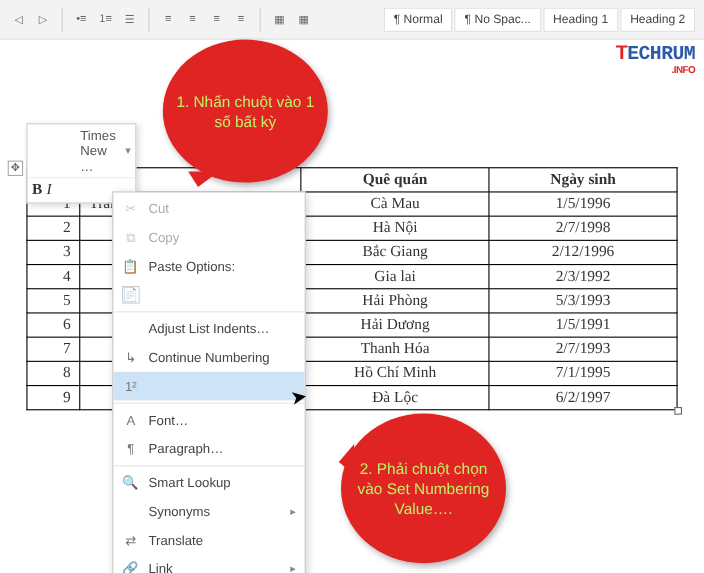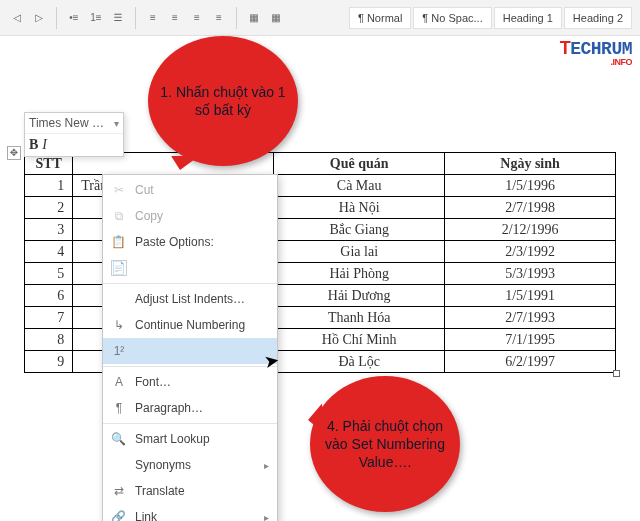--- a/index.html
+++ b/index.html
@@ -76,21 +76,21 @@
     background: #fff;
     border: 1px solid #ccc;
     box-shadow: 2px 2px 6px rgba(0,0,0,0.15);
     z-index: 10;
   }
   .mini-toolbar .row {
     display:flex; align-items:center; padding:3px 4px; gap:4px;
   }
   .mini-toolbar .font-select {
     flex:1; font-size:12px; color:#555;
-    border:none; background:transparent;
+    border:none; background:transparent;margin-left:44px;
   }
   .mini-toolbar .chev { color:#888; font-size:10px;}
   .mini-toolbar .bold { font-weight:bold; font-family:"Times New Roman",serif; font-size:14px;}
   .mini-toolbar .italic { font-style:italic; font-family:"Times New Roman",serif; font-size:14px;}
   .mini-toolbar .sep-h { height:1px; background:#eee;}
 
   
   .doc-area {
     position: absolute;
     left: 24px;
@@ -156,21 +156,21 @@
     color: #777;
   }
   .cm-item.disabled .icon { color: #ccc;}
   .cm-item .chev-r { margin-left:auto; color:#888; font-size:10px;}
   .cm-sep { height:1px; background:#e4e4e4; margin: 2px 0;}
 
   
   .bubble {
     position: absolute;
     background: #e02424;
-    color: #0f172a;
+    color: #bef264;
     border-radius: 50%;
     text-align: center;
     display: flex;
     align-items: center;
     justify-content: flex-end;
     font-size: 14px;
     line-height: 1.3;
     padding: 10px;
     box-shadow: 2px 3px 6px rgba(0,0,0,0.3);
   }
@@ -396,14 +396,14 @@
     <span class="chev-r">▸</span>
   </div>
 </div>
 
 <div class="arrow-cursor">➤</div>
 
 <div class="bubble bubble1">
   <span>1. Nhấn chuột vào 1 số bất kỳ</span>
 </div>
 <div class="bubble bubble2">
-  <span>4. Phải chuột chọn vào Set Numbering Value….</span>
+  <span>2. Phải chuột chọn vào Set Numbering Value….</span>
 </div>
 
 </body></html>

